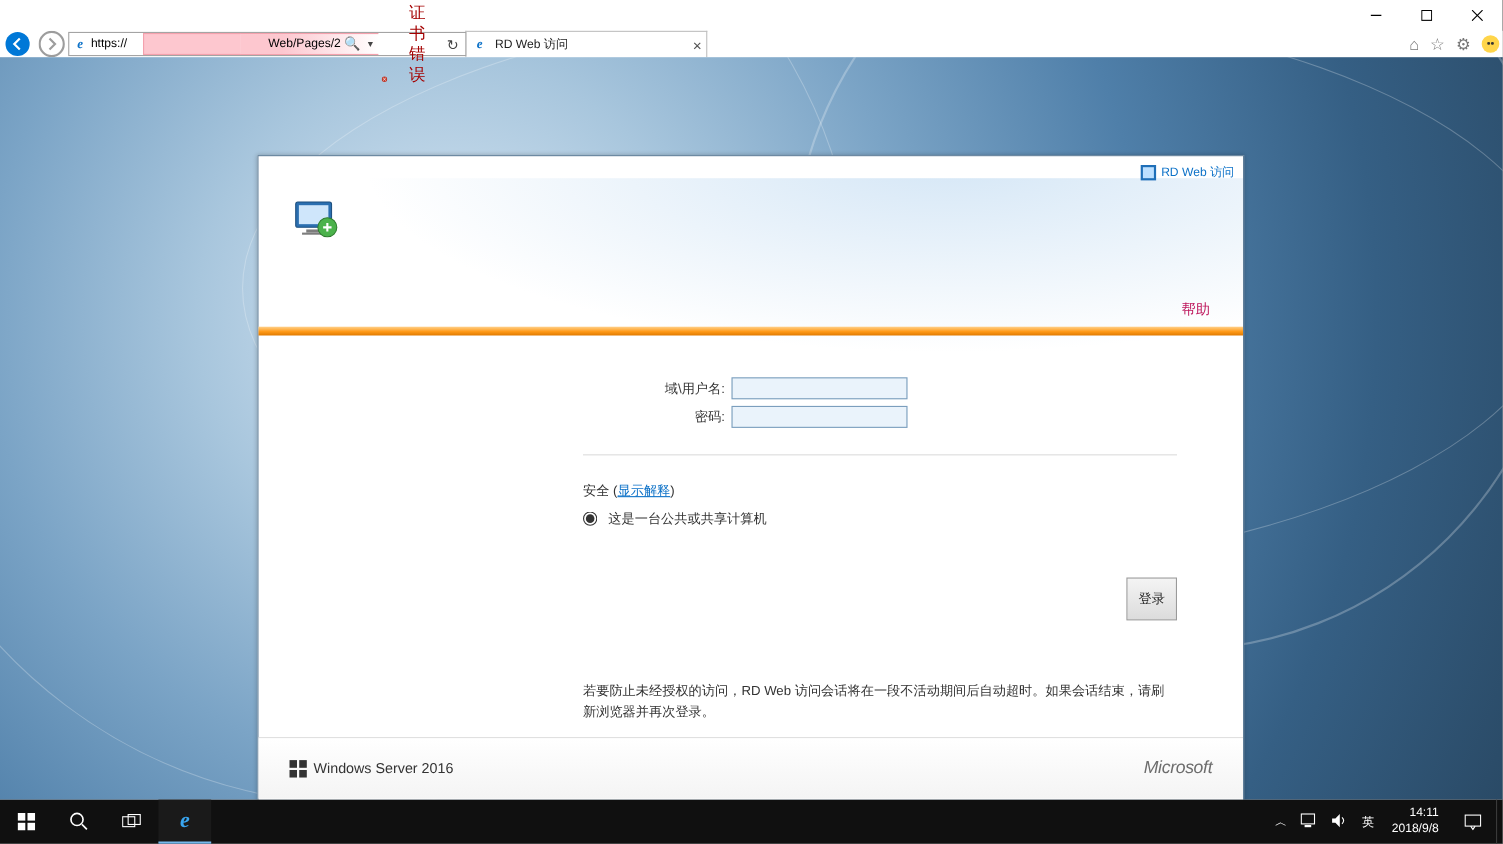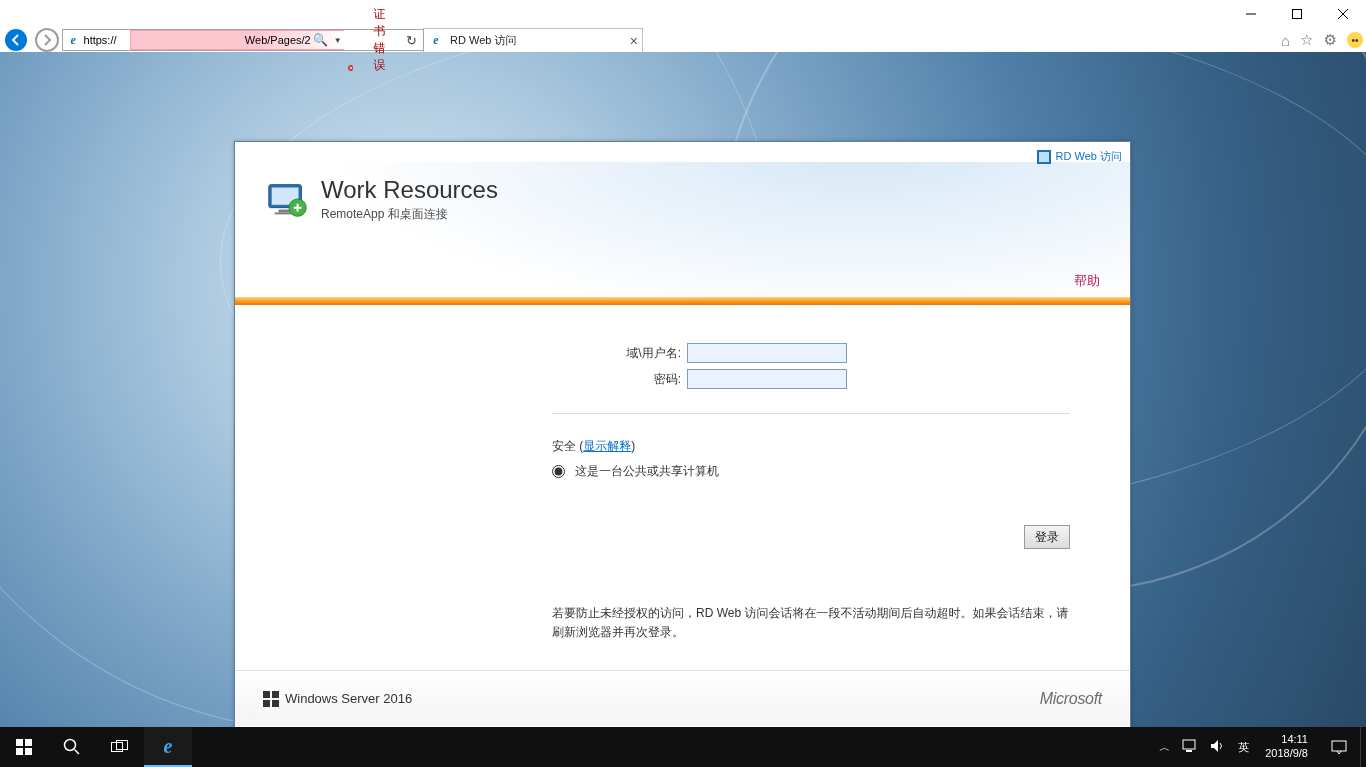--- a/index.html
+++ b/index.html
@@ -23,21 +23,21 @@
 
   .addr { height: 22px; width: 362px; border:1px solid #a4a4a4; display:flex; align-items:center; font-size:11px; background:#fff; position:relative; }
   .addr .pinkmask { position:absolute; height:20px; background:#fdc7cf; border:1px solid #f4a1ad; }
   .addr .pinkmask.a { left:67px; width:89px; border-right:none;}
   .addr .pinkmask.b { left:156px; width:125px; border-left:none; background:linear-gradient(90deg,#fdc7cf 30%, rgba(253,199,207,0) 100%); border:1px solid #f4a1ad; border-left:none; border-right:none; }
   .addr .ie-e { width:16px; height:16px; margin:0 4px; display:inline-flex; align-items:center; justify-content:center; font-weight:bold; font-style:italic; color:#0d72c8; font-family:Georgia,serif; font-size:12px; }
   .addr .urltext { position:relative; z-index:2; color:#000; }
   .addr .right { margin-left:auto; display:flex; align-items:center; gap:2px; padding-right:3px; position:relative; z-index:2;}
   .addr .right .mag { font-size:12px; color:#444; padding:0 3px;}
   .addr .right .dd { font-size:8px; color:#444; }
-  .addr .right .certerr { display:flex; align-items:flex-end; gap:20px; color:#a40000; font-size:12px; padding:0 4px;}
+  .addr .right .certerr { display:flex; align-items:flex-end; gap:20px; color:#a40000; font-size:15px; padding:0 4px;}
   .addr .right .refresh { font-size:13px; color:#444; padding:0 3px;}
 
   .tab { height:24px; width:220px; background:#fff; border:1px solid #bfbfbf; border-bottom:none; display:flex; align-items:center; font-size:11px; gap:6px; padding:0 4px; margin-left:-1px; }
   .tab .ie-e { width:16px; height:16px; display:inline-flex; align-items:center; justify-content:center; font-weight:bold; font-style:italic; color:#0d72c8; font-family:Georgia,serif; font-size:12px;}
   .tab .tab-title { flex:1; white-space:nowrap; overflow:hidden; text-overflow:ellipsis; color:#222;}
   .tab .close-x { color:#555; font-size:14px; line-height:1; }
 
   .ie-topicons { position:absolute; right:3px; top:28px; height:24px; display:flex; align-items:center; gap:10px; }
   .ie-topicons span { font-size:15px; color:#777; }
   .ie-topicons .smiley { width:16px; height:16px; border-radius:50%; background:#ffd54a; display:inline-flex; align-items:center; justify-content:center; font-size:10px; color:#333;}
@@ -61,35 +61,35 @@
   .brand { position:absolute; left:30px; top:34px; display:flex; gap:10px; align-items:center;}
   .brand svg { width:46px; height:46px;}
   .brand .txt .title { font-size:24px; color:#323232; font-weight:400;}
   .brand .txt .sub { font-size:12px; color:#4a4a4a; margin-top:2px;}
 
   .help-link { position:absolute; right:30px; top:130px; font-size:13px; color:#be185d; }
   .orange-bar { position:absolute; left:0; right:0; top:155px; height:8px; background:linear-gradient(0deg,#e07900 0%, #ff9a18 45%, #ffd08a 100%);}
   .inner-glow { position:absolute; left:0; right:0; top:20px; height:190px;
                 background:radial-gradient(ellipse at 70% -10%, rgba(160,200,235,0.45) 0%, rgba(160,200,235,0) 60%);}
 
-  .form-area { position:absolute; left:295px; right:60px; top:195px; bottom:90px;margin-left:22px; }
+  .form-area { position:absolute; left:295px; right:60px; top:195px; bottom:90px; }
   .row { display:flex; align-items:center; justify-content:flex-start; margin:6px 0; }
   .row .lbl { width:135px; text-align:right; font-size:12px; color:#333; padding-right:6px;}
   .row input[type=text], .row input[type=password] { width:160px; height:20px; border:1px solid #7b9ebd; background:#eaf3fb;}
 
   .divider { height:1px; background:#dcdcdc; margin:24px 0;}
 
   .sec-line { font-size:12px; color:#333; }
   .sec-line a { color:#0d72c8; text-decoration:underline; cursor:pointer;}
 
   .radio-row { display:flex; align-items:center; gap:10px; font-size:12px; color:#333; margin:8px 0;}
   .radio-row input { accent-color:#333; }
 
   .btn-row { display:flex; justify-content:flex-end; margin-top:45px; }
-  .login-btn { min-width:44px; height:24px; padding:0 10px; background:linear-gradient(#f4f4f4,#dcdcdc); border:1px solid #9a9a9a; font-size:12px; color:#222;font-family:Liberation Mono, monospace; }
+  .login-btn { min-width:44px; height:39px; padding:0 10px; background:linear-gradient(#f4f4f4,#dcdcdc); border:1px solid #9a9a9a; font-size:12px; color:#222;font-family:Liberation Mono, monospace; }
 
   .session-note { font-size:12px; color:#333; line-height:1.6; margin-top:55px; }
 
   .panel-footer { position:absolute; left:0; right:0; bottom:12px; height:56px; border-top:1px solid #e0e0e0; display:flex; align-items:center; justify-content:space-between; padding:0 28px; background:linear-gradient(#fff,#f4f4f4);}
   .panel-footer .ws { display:flex; align-items:center; gap:6px; font-size:13px; color:#333;}
   .panel-footer .ws svg { width:16px; height:16px;}
   .panel-footer .ms { font-size:16px; font-style:italic; font-weight:400; color:#6d6d6d; letter-spacing:-0.3px;}
 
   
   .taskbar { position:absolute; left:0; right:0; bottom:0; height:40px; background:#101010; display:flex; align-items:center; color:#fff;}
@@ -187,24 +187,20 @@
 
       <div class="brand">
         <svg viewBox="0 0 48 48">
           <rect x="4" y="8" width="34" height="24" rx="2" fill="#2b6fb0" stroke="#1d4f7f"></rect>
           <rect x="7" y="11" width="28" height="18" fill="#cfe6fb"></rect>
           <rect x="14" y="34" width="14" height="3" fill="#7d7d7d"></rect>
           <rect x="10" y="37" width="22" height="2" fill="#7d7d7d"></rect>
           <circle cx="34" cy="32" r="9" fill="#4bb24b" stroke="#2e7d2e"></circle>
           <path d="M30 32 L38 32 M34 28 L34 36" stroke="#fff" stroke-width="2"></path>
         </svg>
-        <div class="txt">
-          <div class="title">Work Resources</div>
-          <div class="sub">RemoteApp 和桌面连接</div>
-        </div>
       </div>
 
       <div class="help-link">帮助</div>
       <div class="orange-bar"></div>
 
       <div class="form-area">
         <div class="row">
           <span class="lbl">域\用户名:</span>
           <input type="text" style="">
         </div>

